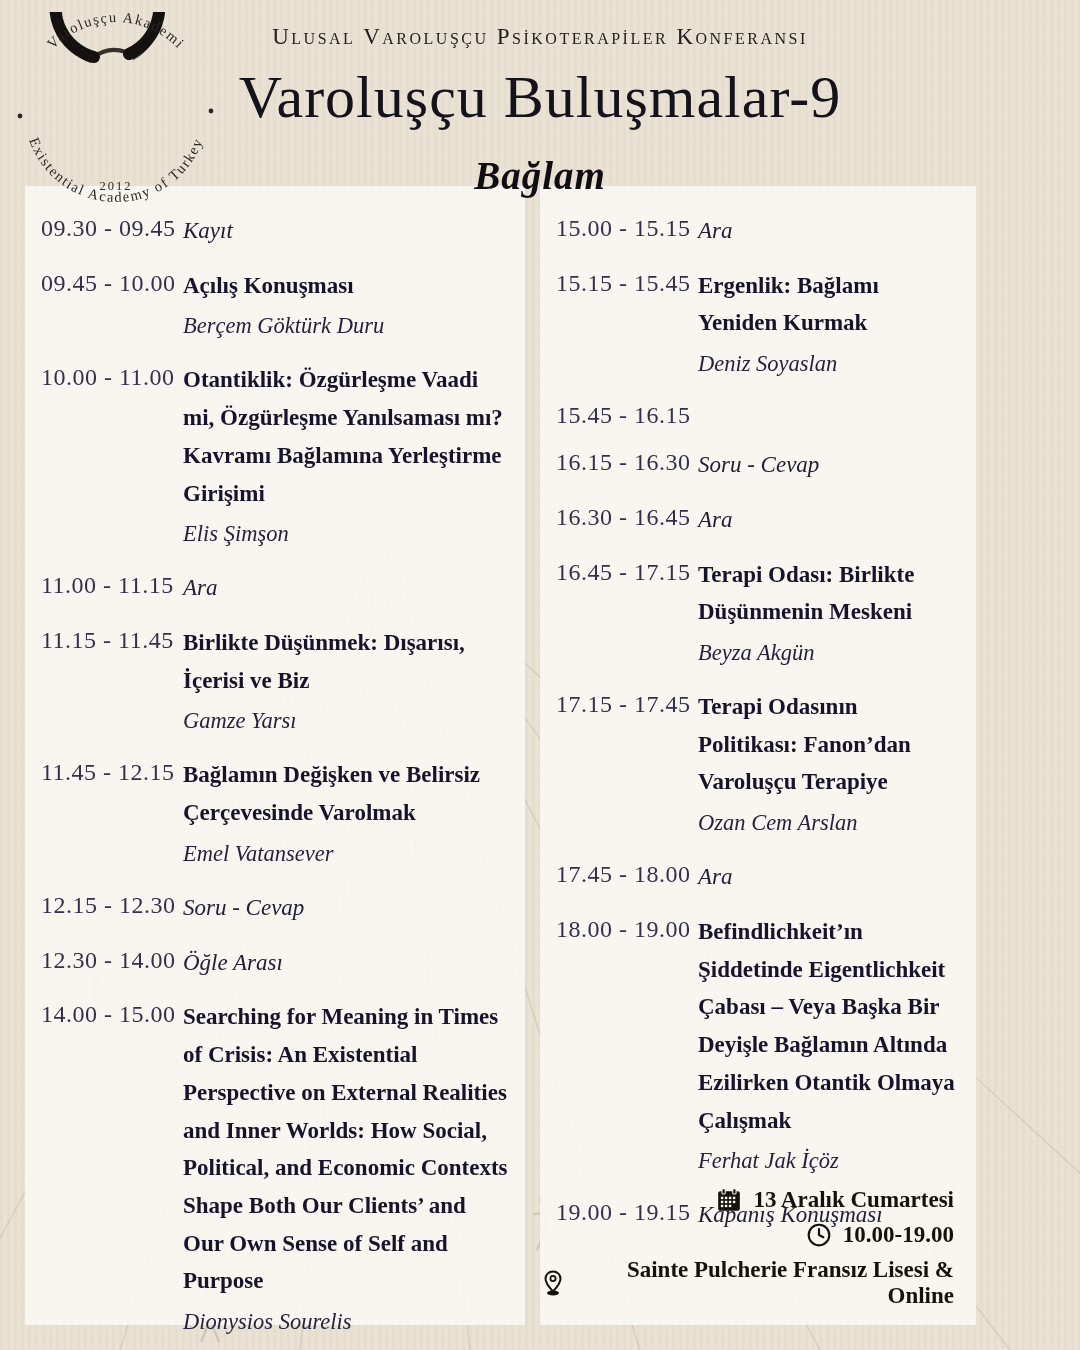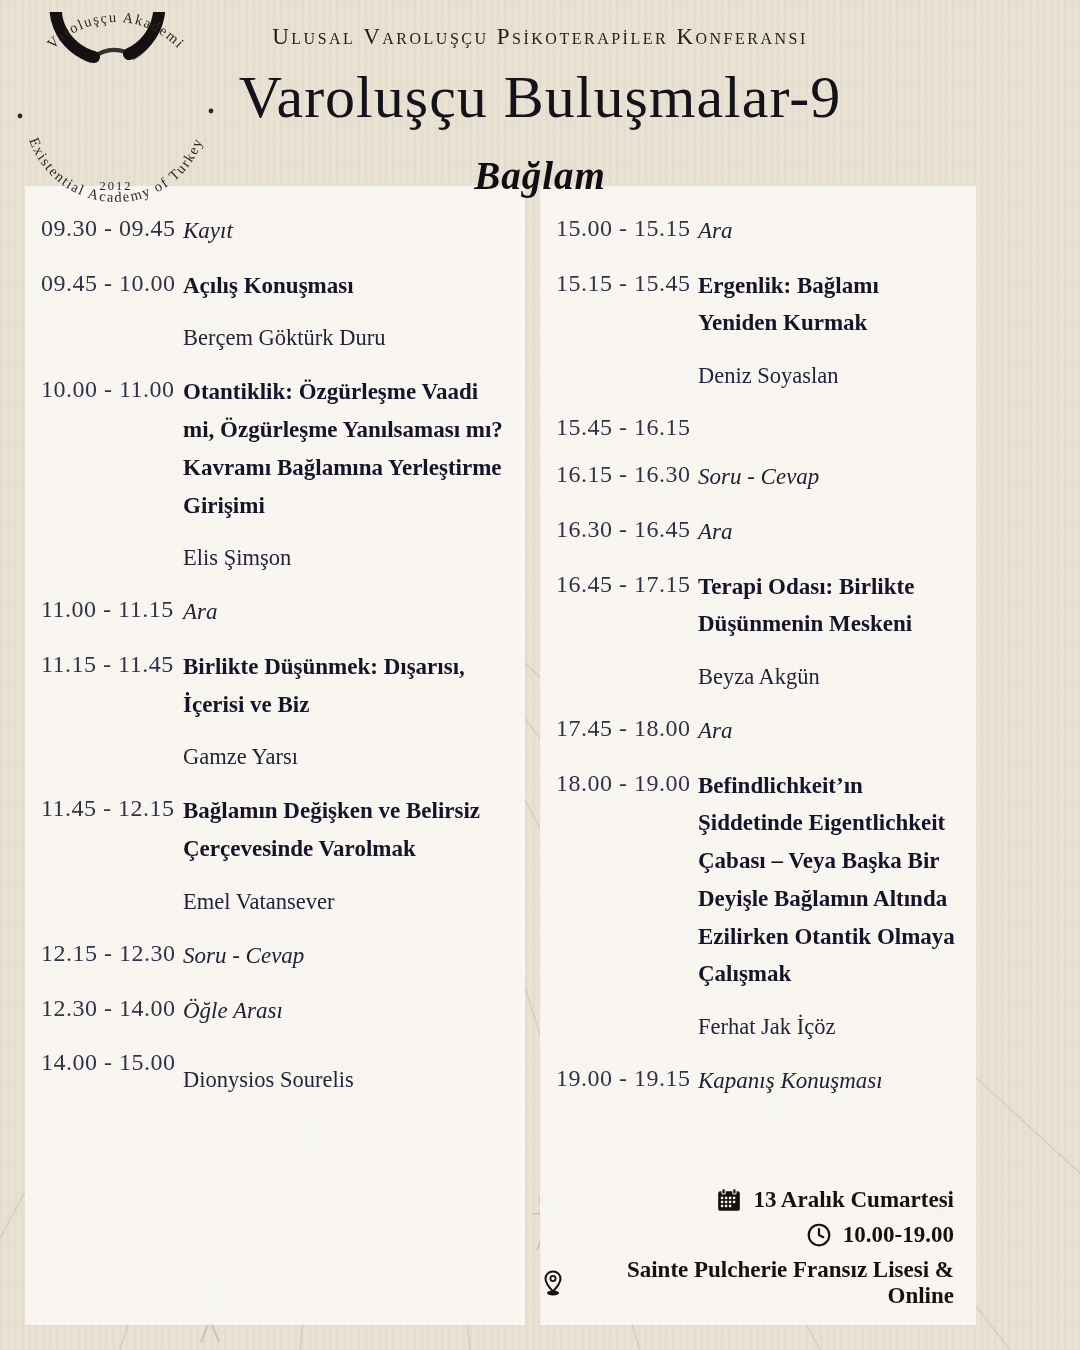--- a/index.html
+++ b/index.html
@@ -45,21 +45,21 @@
   .panel.left{left:25px;width:500px;}
   .panel.right{left:540px;width:436px;}
 
   .row{display:grid;grid-template-columns:126px 1fr;column-gap:16px;margin-bottom:17px;}
   .time{
     font-size:24px;color:#34304a;letter-spacing:.5px;padding-top:3px;white-space:nowrap;
   }
   .stitle{font-size:23px;line-height:1.64;color:#17132a;}
   .stitle.talk{font-weight:700;}
   .stitle.brk{font-style:italic;font-weight:400;color:#232036;}
-  .speaker{font-size:22.5px;line-height:1.6;color:#26223c;margin-top:16px;}
+  .speaker{font-style:italic;font-size:22.5px;line-height:1.6;color:#26223c;margin-top:4px;}
 
   
   .footer{
     position:absolute;right:22px;bottom:16px;text-align:right;
     font-weight:700;font-size:23px;color:#15110d;
   }
   .footer .fline{display:flex;justify-content:flex-end;align-items:center;margin-top:9px;}
   .footer .ficon{width:26px;height:26px;margin-right:11px;flex:0 0 auto;display:inline-block;}
   .footer .ficon svg{width:100%;height:100%;display:block;}
 </style>
@@ -205,20 +205,21 @@
       </div>
       <div class="row">
         <div class="time">12.30 - 14.00</div>
         <div>
           <div class="stitle brk">Öğle Arası</div>
         </div>
       </div>
       <div class="row">
         <div class="time">14.00 - 15.00</div>
         <div>
+          <div class="stitle talk">Searching for Meaning in Times of Crisis: An Existential Perspective on External Realities and Inner Worlds: How Social, Political, and Economic Contexts Shape Both Our Clients’ and Our Own Sense of Self and Purpose</div>
           <div class="speaker">Dionysios Sourelis</div>
         </div>
       </div>
     </div>
 </div>
 
 <div class="panel right">
   <div>
       <div class="row">
         <div class="time">15.00 - 15.15</div>
@@ -246,20 +247,27 @@
         <div class="time">16.30 - 16.45</div>
         <div>
           <div class="stitle brk">Ara</div>
         </div>
       </div>
       <div class="row">
         <div class="time">16.45 - 17.15</div>
         <div>
           <div class="stitle talk">Terapi Odası: Birlikte Düşünmenin Meskeni</div>
           <div class="speaker">Beyza Akgün</div>
+        </div>
+      </div>
+      <div class="row">
+        <div class="time">17.15 - 17.45</div>
+        <div>
+          <div class="stitle talk">Terapi Odasının Politikası: Fanon’dan Varoluşçu Terapiye</div>
+          <div class="speaker">Ozan Cem Arslan</div>
         </div>
       </div>
       <div class="row">
         <div class="time">17.45 - 18.00</div>
         <div>
           <div class="stitle brk">Ara</div>
         </div>
       </div>
       <div class="row">
         <div class="time">18.00 - 19.00</div>

